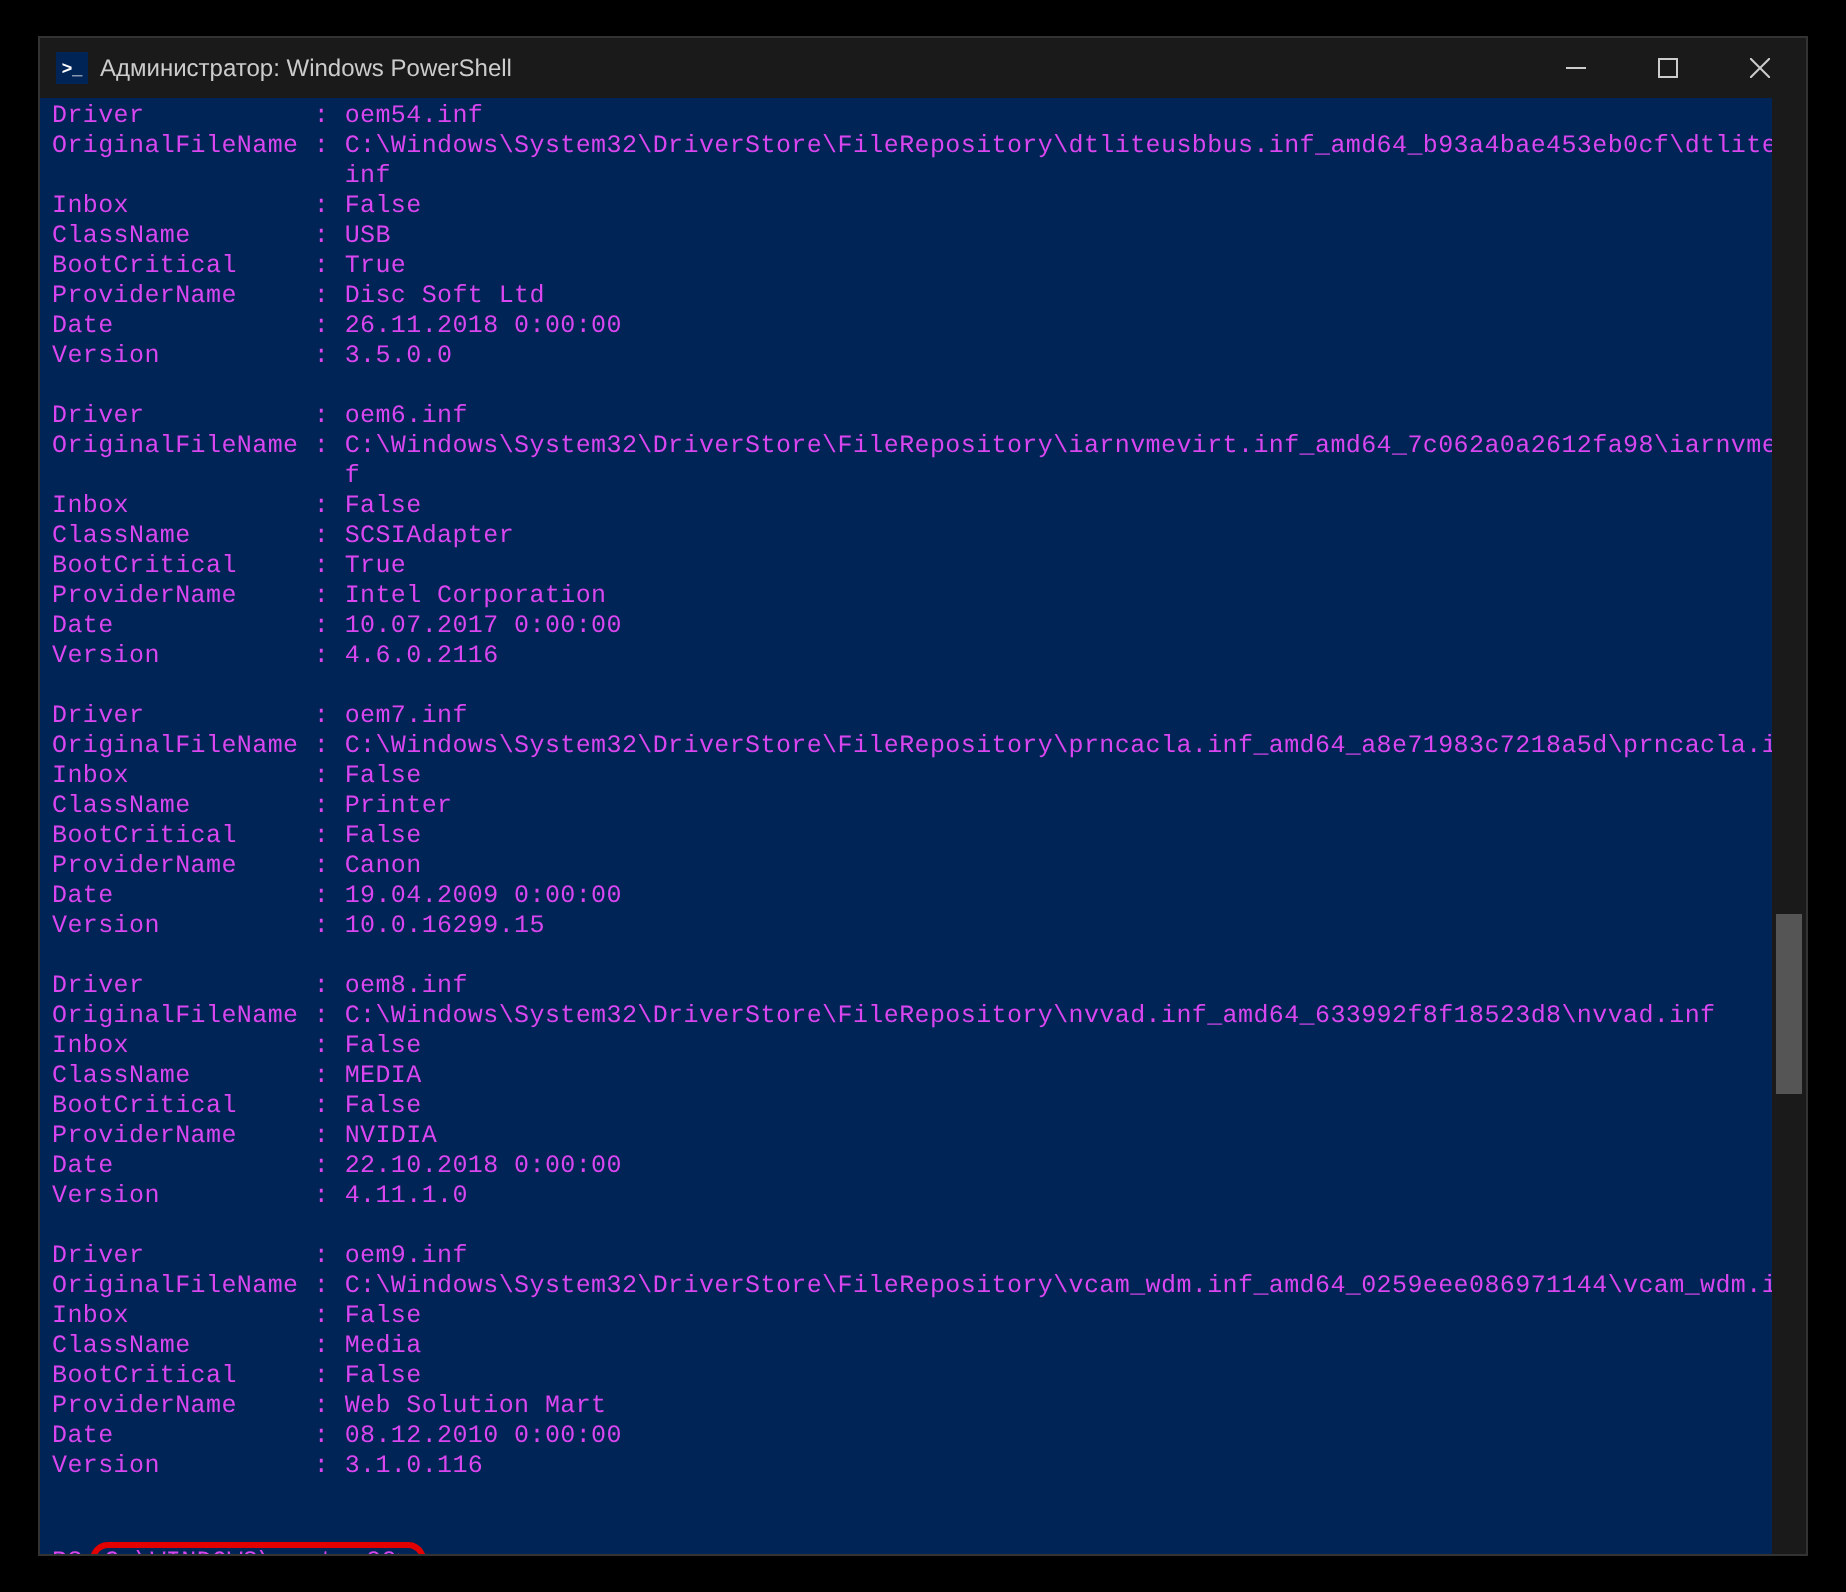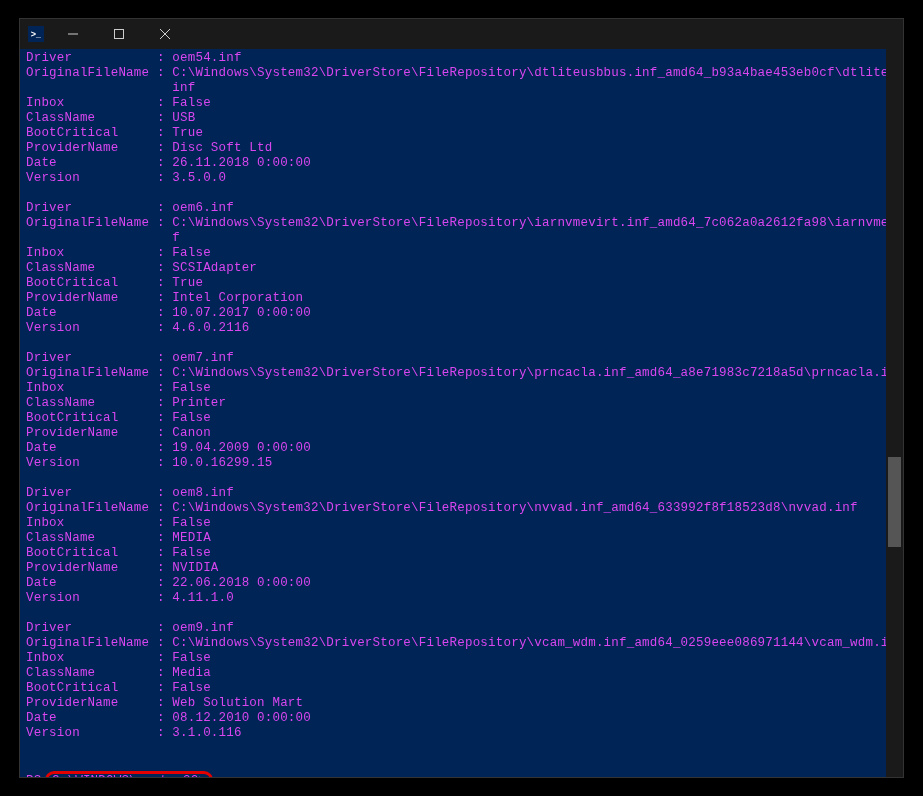--- a/index.html
+++ b/index.html
@@ -93,20 +93,21 @@
 }
 .entry { margin-bottom: 15px; }
 .entry:last-of-type { margin-bottom: 0; }
 </style>
 </head>
 <body>
 
 <div class="window">
   <div class="titlebar">
     <span class="titlebar-icon">&gt;_</span>
+    <span class="titlebar-title">Администратор: Windows PowerShell</span>
     <div class="win-controls">
       <div class="win-btn">
         <svg viewBox="0 0 10 10">
             <line x1="0" y1="5" x2="10" y2="5" stroke="#ccc" stroke-width="1"></line>
           </svg>
       </div>
       <div class="win-btn">
         <svg viewBox="0 0 10 10">
             <rect x="0.5" y="0.5" width="9" height="9" fill="none" stroke="#ccc" stroke-width="1"></rect>
           </svg>
@@ -146,21 +147,21 @@
 BootCritical     : False
 ProviderName     : Canon
 Date             : 19.04.2009 0:00:00
 Version          : 10.0.16299.15
 </div><div class="entry">Driver           : oem8.inf
 OriginalFileName : C:\Windows\System32\DriverStore\FileRepository\nvvad.inf_amd64_633992f8f18523d8\nvvad.inf
 Inbox            : False
 ClassName        : MEDIA
 BootCritical     : False
 ProviderName     : NVIDIA
-Date             : 22.06.2018 0:00:00
+Date             : 22.10.2018 0:00:00
 Version          : 4.11.1.0
 </div><div class="entry">Driver           : oem9.inf
 OriginalFileName : C:\Windows\System32\DriverStore\FileRepository\vcam_wdm.inf_amd64_0259eee086971144\vcam_wdm.inf
 Inbox            : False
 ClassName        : Media
 BootCritical     : False
 ProviderName     : Web Solution Mart
 Date             : 08.12.2010 0:00:00
 Version          : 3.1.0.116
 </div>

